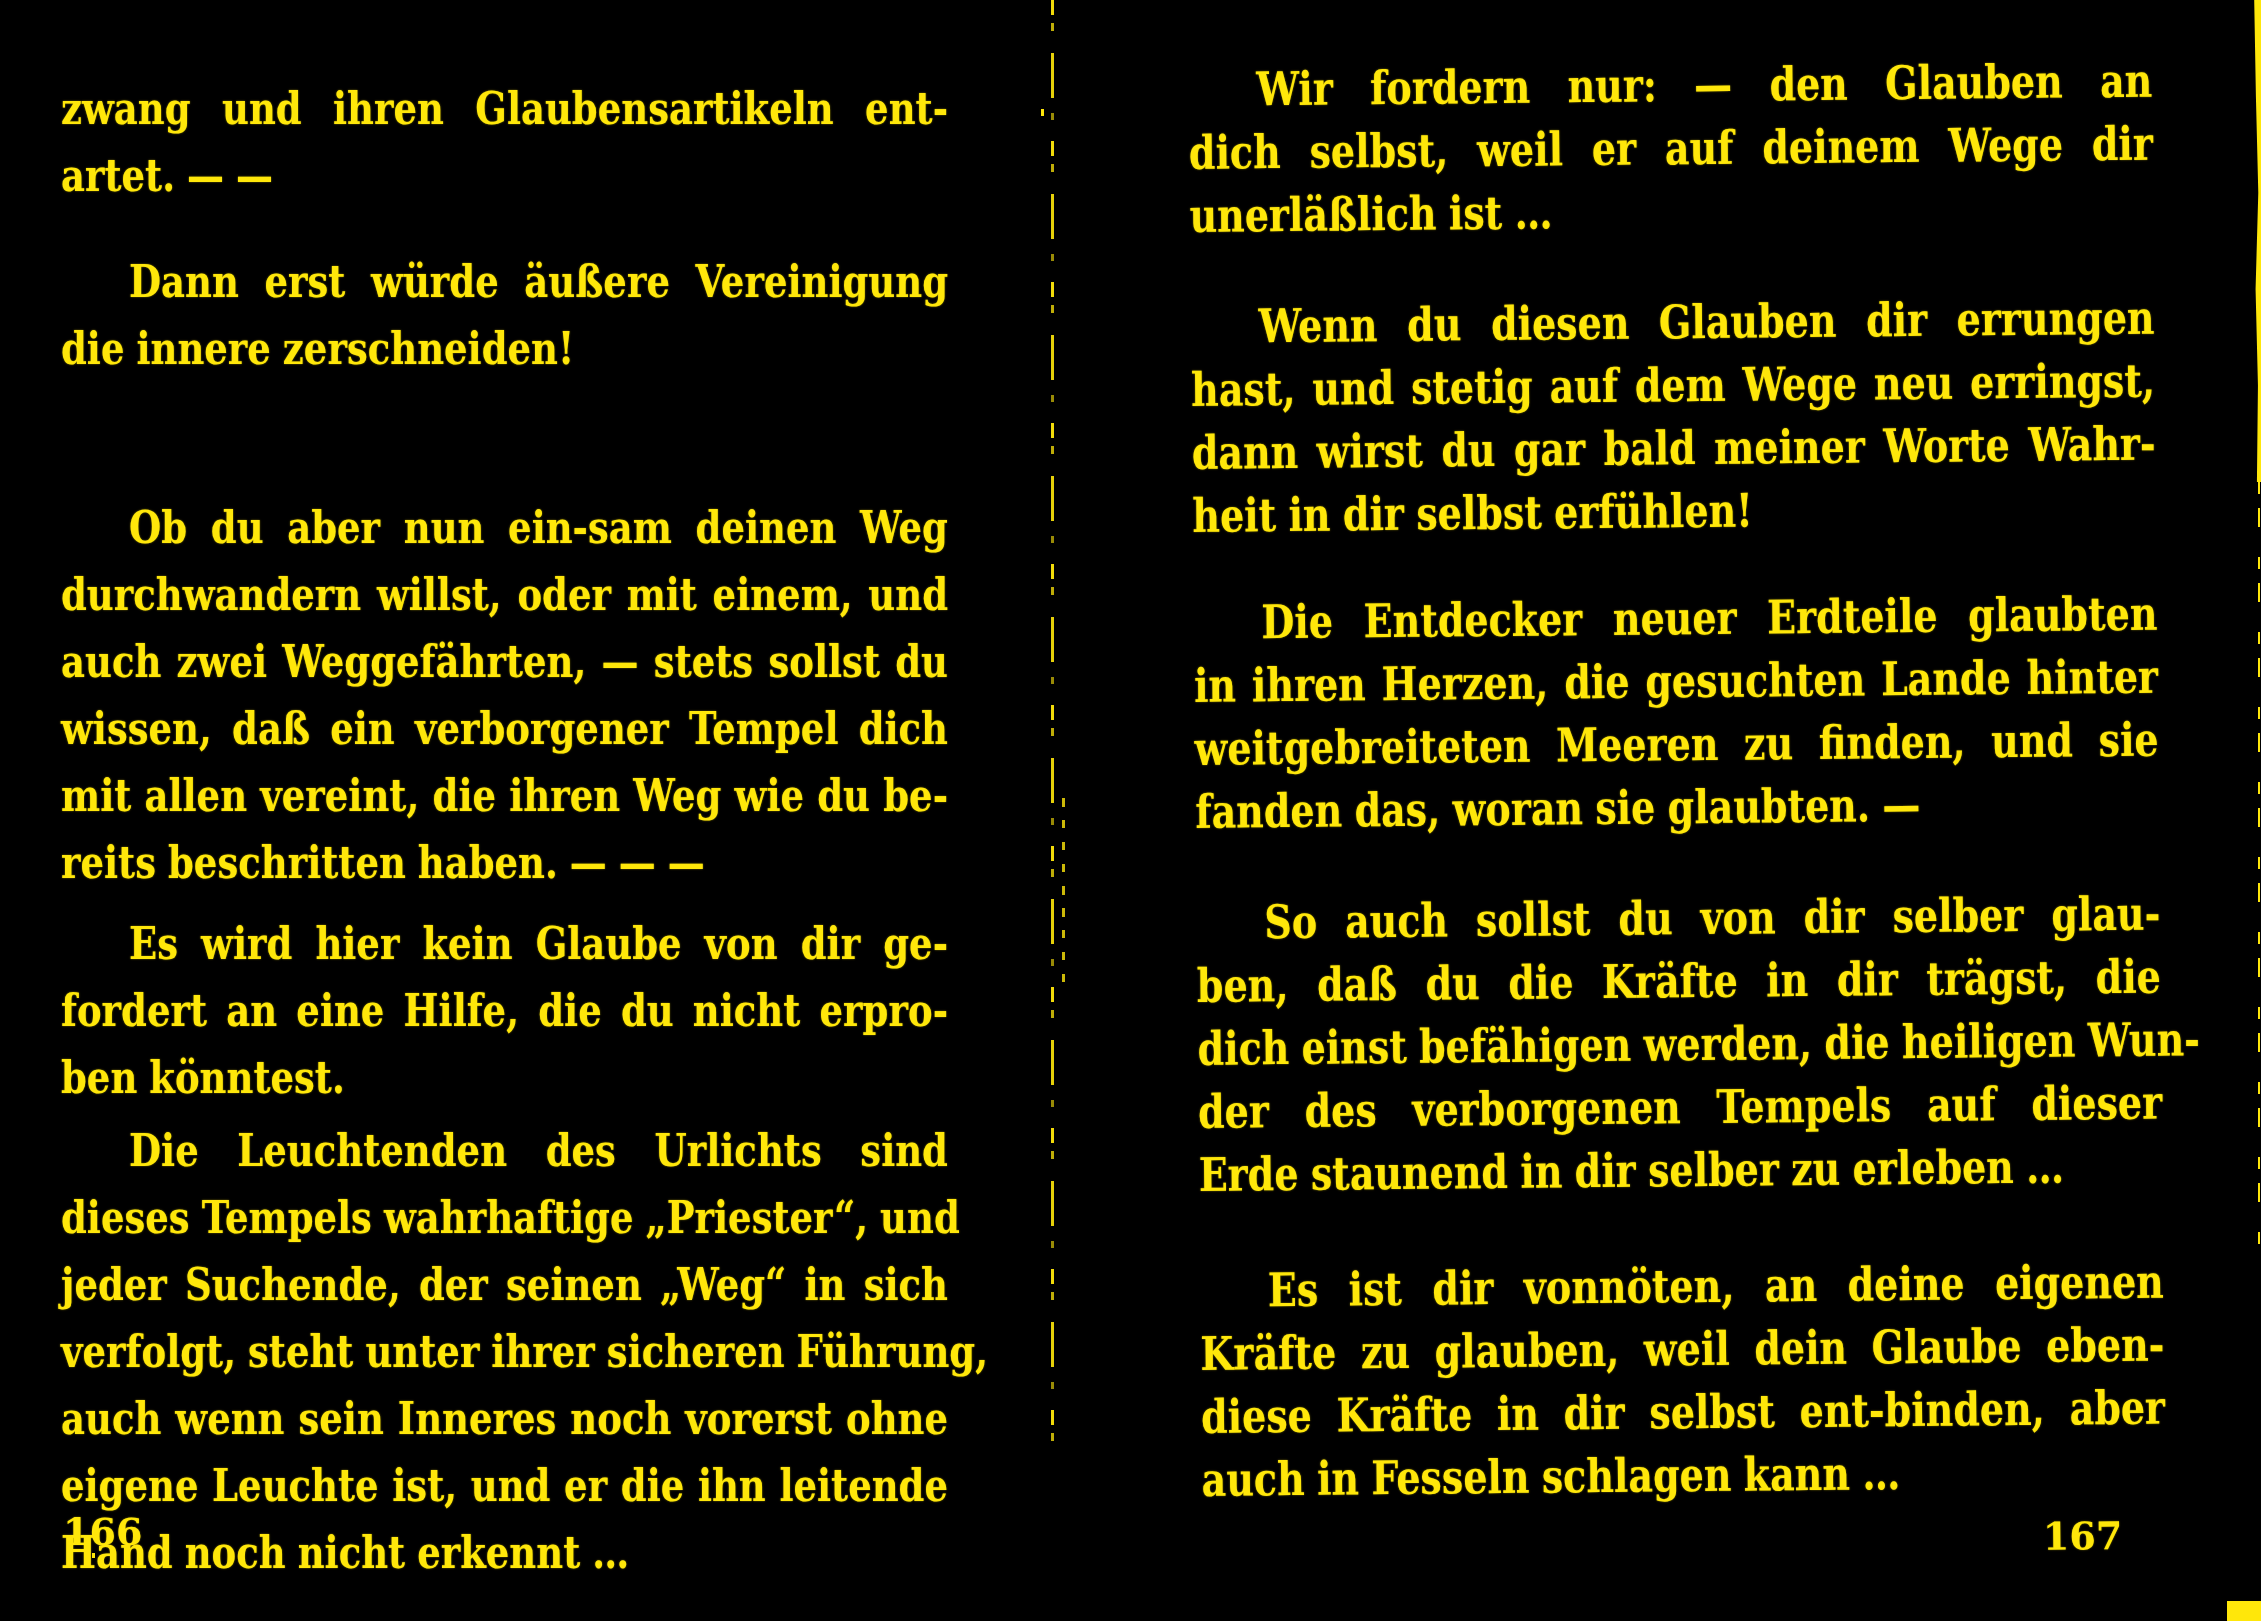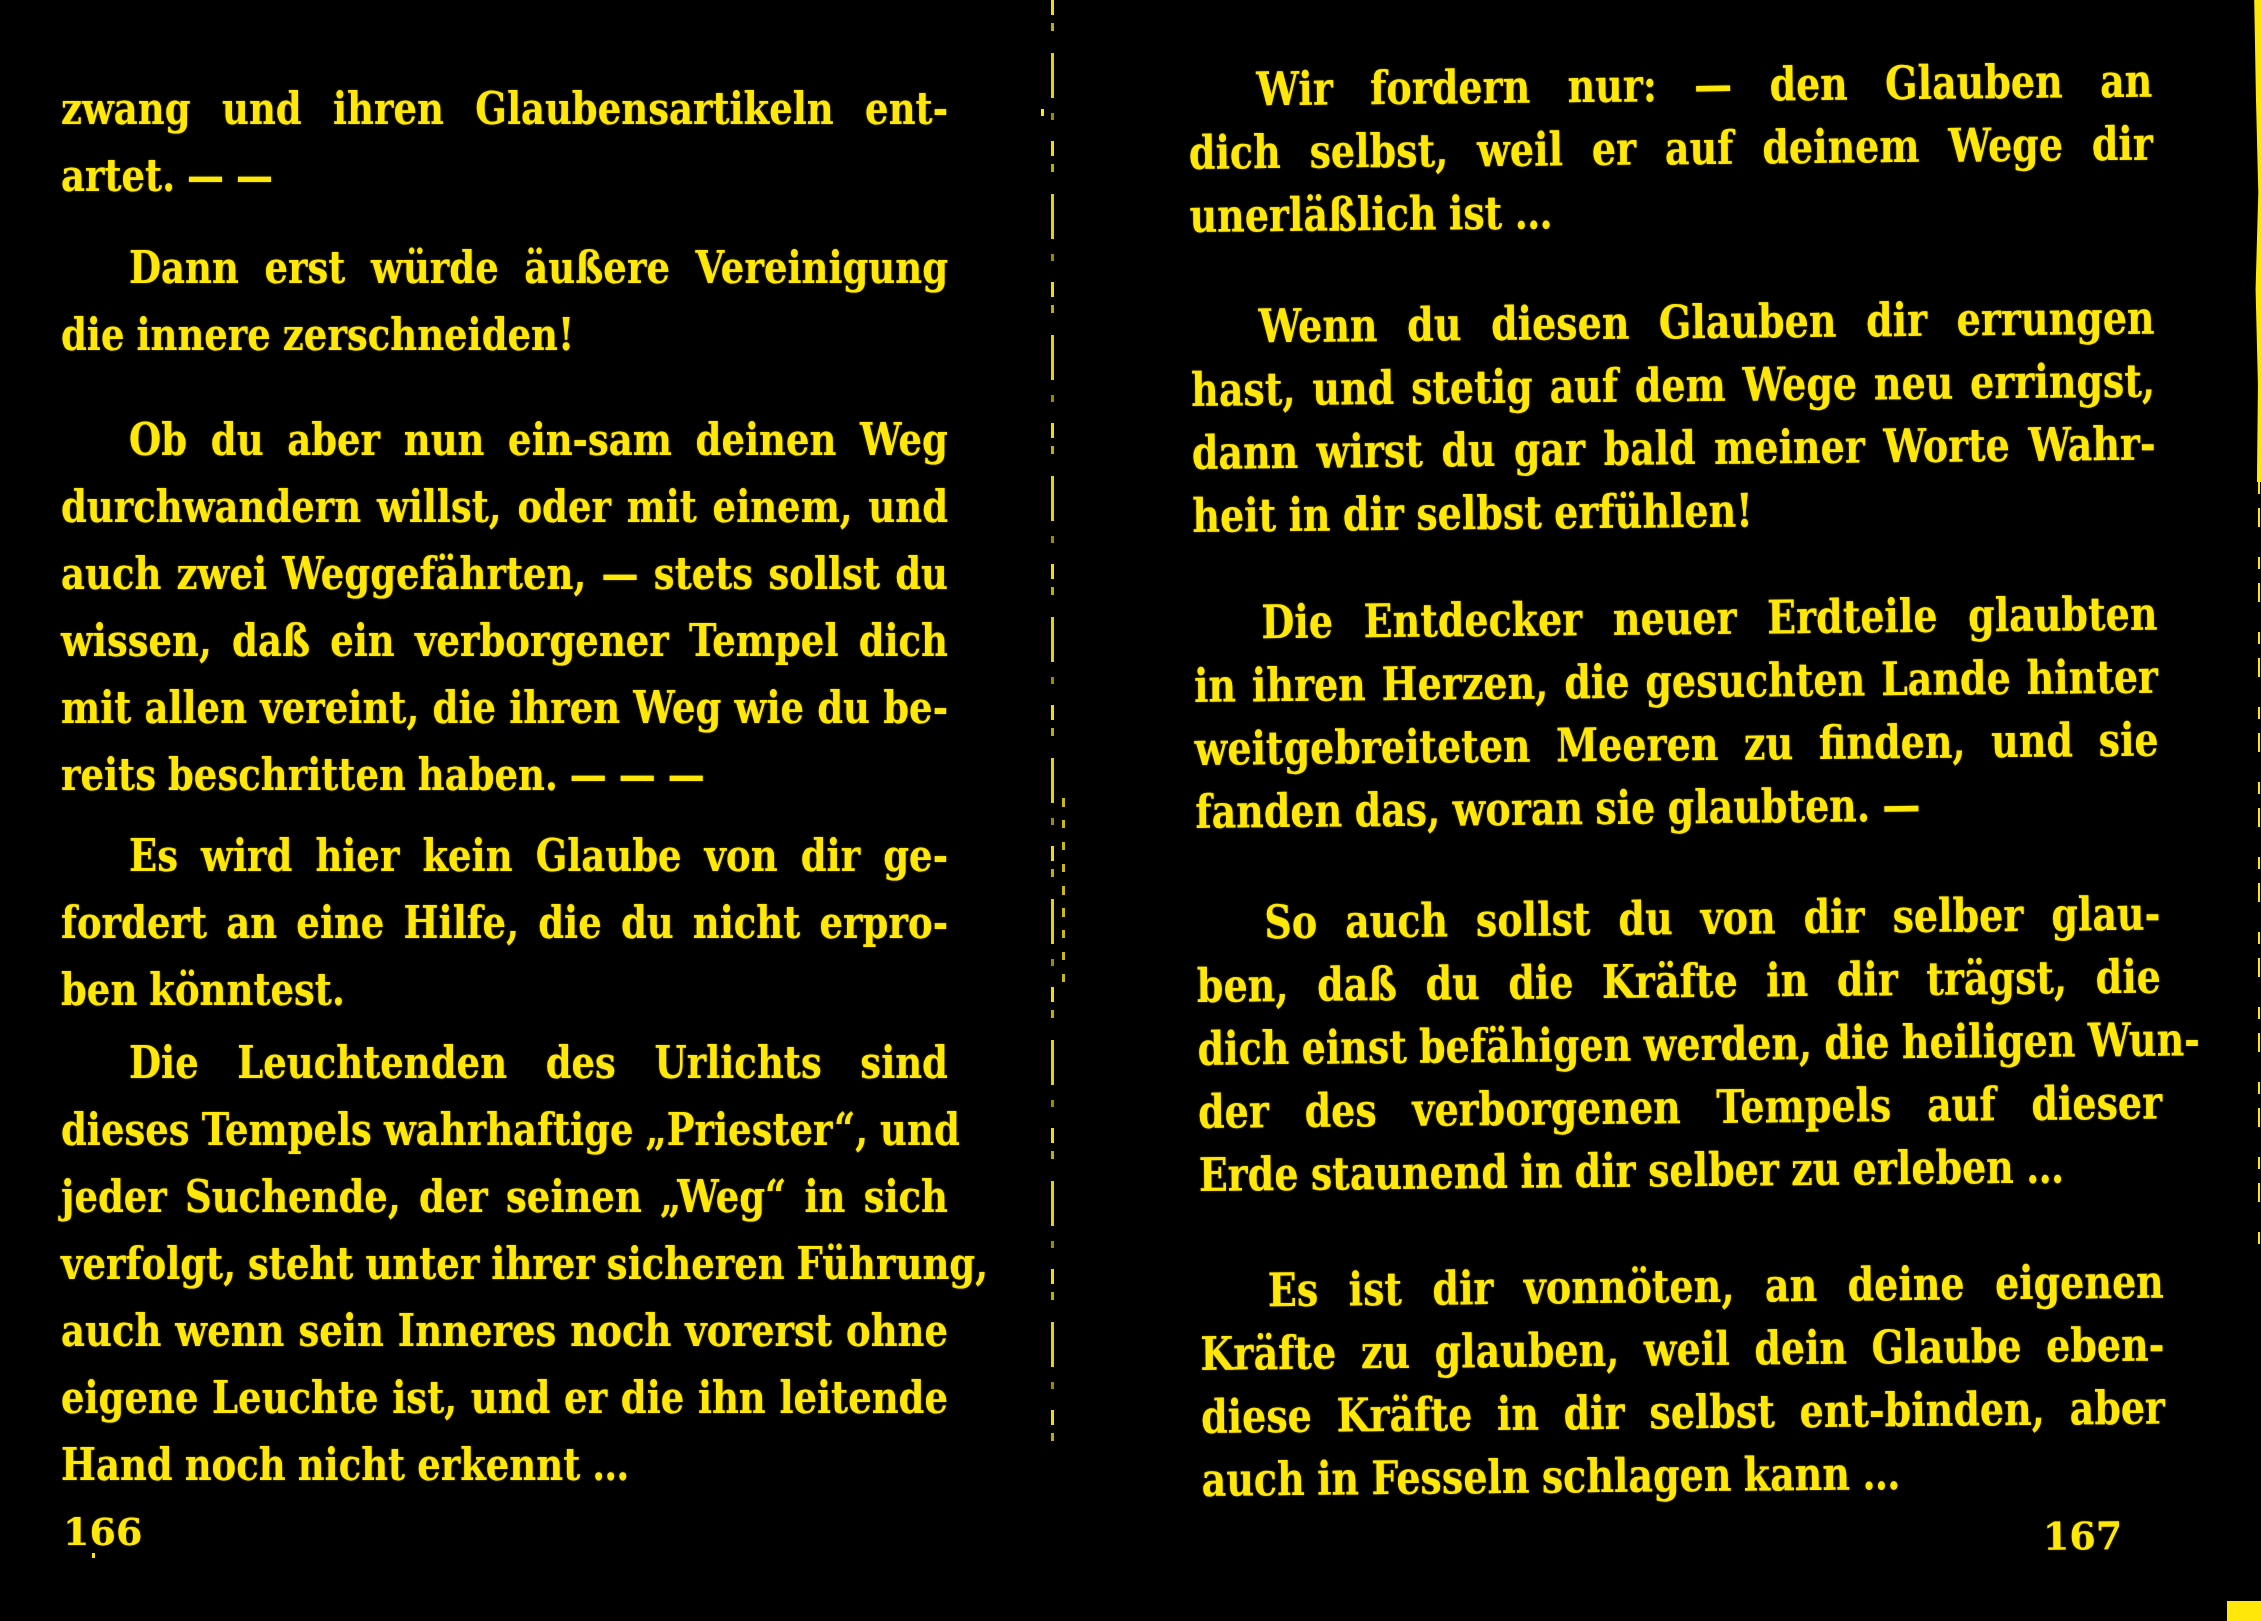--- a/index.html
+++ b/index.html
@@ -23,22 +23,22 @@
     word-spacing:-0.9px;
     transform:scaleY(1.22);
     transform-origin:0 50%;
     text-shadow:0 0 1.7px rgba(255,231,10,.55);
     white-space:nowrap;
   }
   .line.last{ text-align:left; text-align-last:left; }
   .para.indent .line:first-child{ text-indent:68px; }
 
   
-  #left-page  .para:nth-child(2){ margin-top:25px; }
-  #left-page  .para:nth-child(3){ margin-top:38px; }
+  #left-page  .para:nth-child(2){ margin-top:39px; }
+  #left-page  .para:nth-child(3){ margin-top:112px; }
   #left-page  .para:nth-child(4){ margin-top:13.7px; }
   #left-page  .para:nth-child(5){ margin-top:6.8px; }
   #right-page .para:nth-child(2){ margin-top:48px; }
   #right-page .para:nth-child(3){ margin-top:44px; }
   #right-page .para:nth-child(4){ margin-top:48px; }
   #right-page .para:nth-child(5){ margin-top:53px; }
 
   .pagenum{ font-size:38px; text-shadow:0 0 1.7px rgba(255,231,10,.55); }
   #pagenum-left{ position:absolute; left:63px; top:1509px; }
   #pagenum-right{ text-align:right; padding-right:44px; margin-top:1.7px; }

